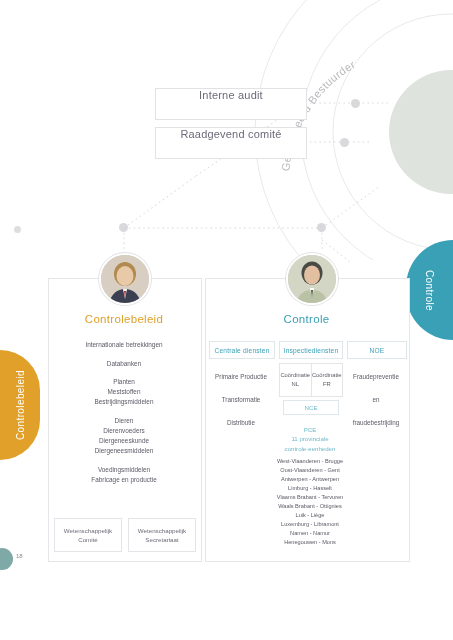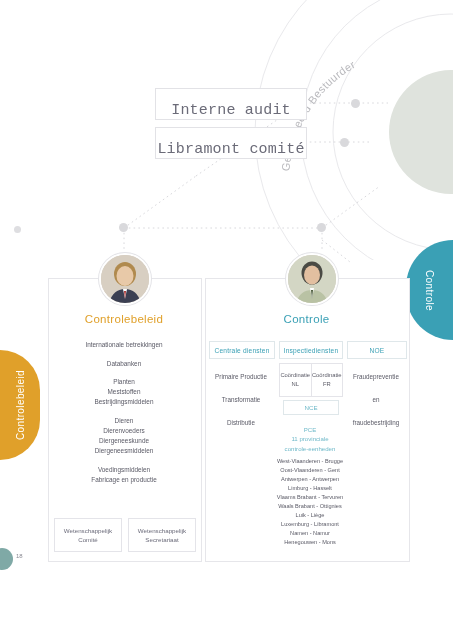--- a/index.html
+++ b/index.html
@@ -17,24 +17,23 @@
   .arc-layer{position:absolute;top:0;right:0;width:260px;height:260px;pointer-events:none;}
 
   
   .conn{position:absolute;inset:0;pointer-events:none;}
 
   
   .topbox{
     position:absolute;
     background:#ffffff;
     border:1px solid #e2e2e6;
-    display:flex;align-items:flex-end;justify-content:center;
-    font-size:15px;color:#6b6b78;
+    display:flex;align-items:flex-start;justify-content:center;
+    font-size:11px;color:#6b6b78;
     letter-spacing:.2px;
-    font-family:Liberation Mono, monospace;
   }
   #interne-audit{left:155px;top:88px;width:150px;height:30px;}
   #raadgevend{left:155px;top:127px;width:150px;height:30px;}
 
   
   .node{
     position:absolute;width:9px;height:9px;border-radius:50%;
     background:#d9d9dc;
   }
   .node.sm{width:7px;height:7px;background:#dedee1;}
@@ -219,21 +218,21 @@
   <div class="node" style="left:351px;top:99px;"></div>
   <div class="node" style="left:340px;top:138px;"></div>
   <div class="node" style="left:119px;top:223px;"></div>
   <div class="node" style="left:317px;top:223px;"></div>
   <div class="node sm" style="left:14px;top:226px;"></div>
 
   <div class="topbox" id="interne-audit">
     <span>Interne audit</span>
   </div>
   <div class="topbox" id="raadgevend">
-    <span>Libramont comité</span>
+    <span>Raadgevend comité</span>
   </div>
 
   <div class="tab" id="tab-controlebeleid">
     <span>Controlebeleid</span>
   </div>
   <div class="tab" id="tab-controle">
     <span>Controle</span>
   </div>
 
   <div class="panel" id="panel-left"></div>

